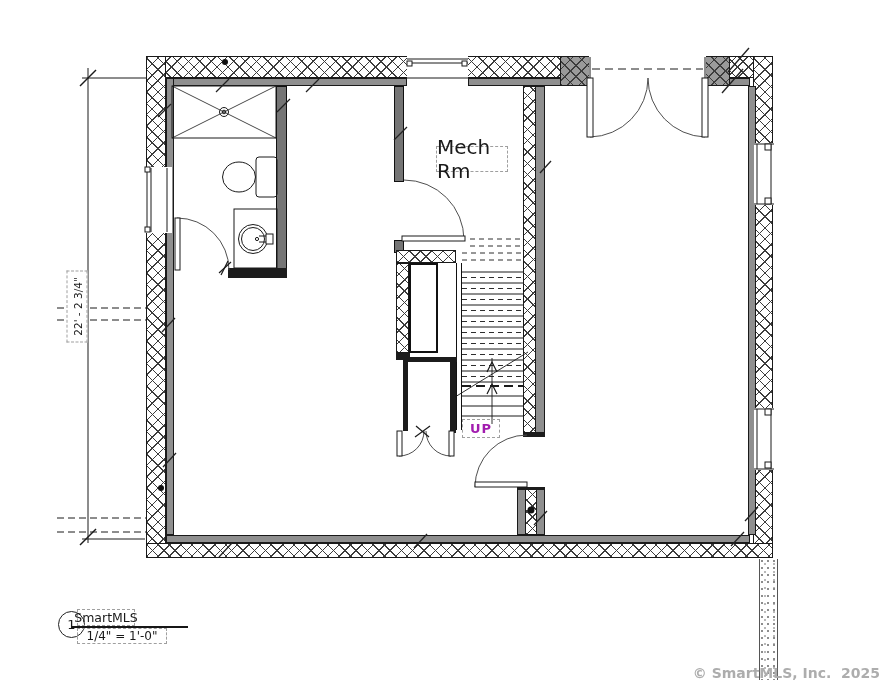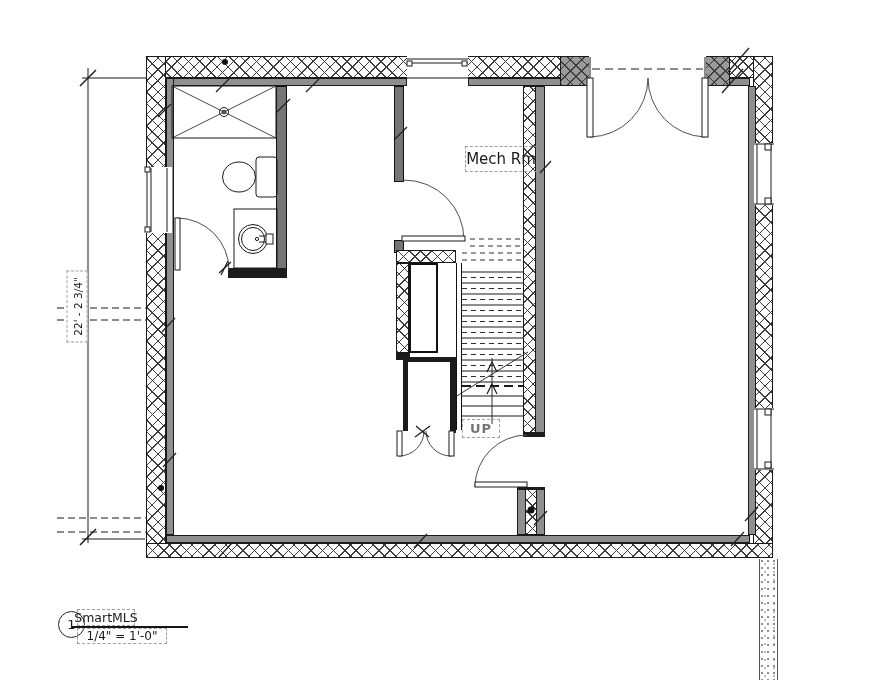--- a/index.html
+++ b/index.html
@@ -231,37 +231,38 @@
         <line x1="731" y1="546" x2="744" y2="532"></line>
       <line x1="540" y1="173" x2="551" y2="161"></line>
     </g>
     <g fill="#111" stroke="none">
       <circle cx="225" cy="62" r="3"></circle>
         <circle cx="161" cy="488" r="3"></circle>
         <circle cx="531" cy="510" r="3.5"></circle>
     </g>
   </svg>
 
-  <div class="abs dashedbox" style="left:436px;top:146px;width:72px;height:26px;font-size:15px;margin-left:29px;">
+  <div class="abs dashedbox" style="left:436px;top:146px;width:72px;height:26px;font-size:20px;">
     <span>Mech Rm</span>
   </div>
 
-  <div class="abs dashedbox" style="left:462px;top:419px;width:38px;height:19px;font-size:13px;font-weight:bold;color:#737373;letter-spacing:1px;">
+  <div class="abs dashedbox" style="left:462px;top:419px;width:38px;height:19px;font-size:13px;font-weight:bold;color:#a21caf;letter-spacing:1px;">
     <span>UP</span>
   </div>
 
   <div class="abs dashedbox" style="left:41px;top:296px;width:72px;height:21px;font-size:10.5px;transform:rotate(-90deg);background:#fff;">
     <span>22' - 2 3/4"</span>
   </div>
 
   <div class="abs" style="left:58px;top:611px;width:27px;height:27px;border:1.3px solid #222;border-radius:50%;box-sizing:border-box;display:flex;align-items:center;justify-content:center;font-size:13px;">
     <span>1</span>
   </div>
   <div class="abs dashedbox" style="left:77px;top:609px;width:58px;height:17px;font-size:12.5px;">
     <span>SmartMLS</span>
   </div>
   <div class="abs" style="left:72px;top:626px;width:116px;height:2px;background:#161616;"></div>
   <div class="abs dashedbox" style="left:77px;top:628px;width:90px;height:16px;font-size:12px;">
     <span>1/4" = 1'-0"</span>
   </div>
 
+  <div class="abs" style="left:690px;top:665px;width:190px;text-align:right;font-size:14px;font-weight:bold;color:#adadad;white-space:pre;">© SmartMLS, Inc.  2025</div>
 
 </div>
 
 </body></html>

